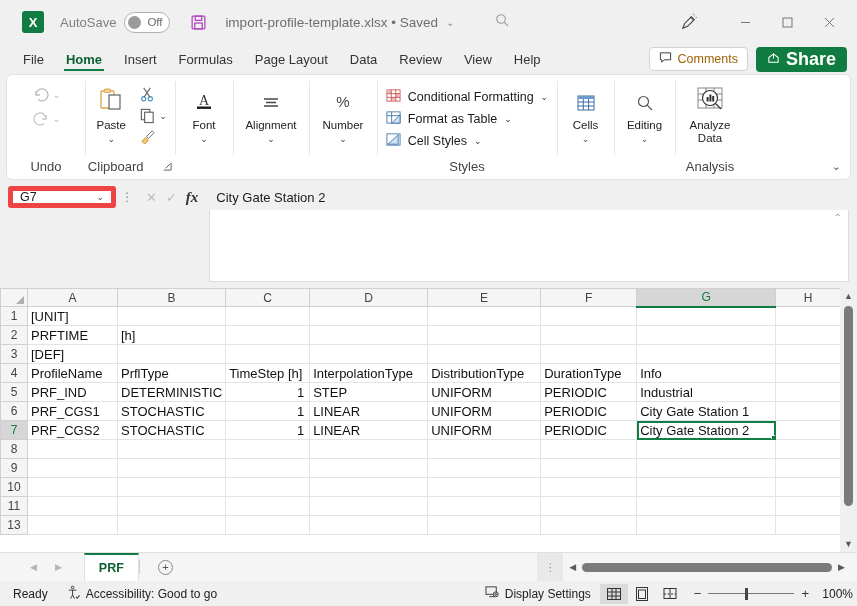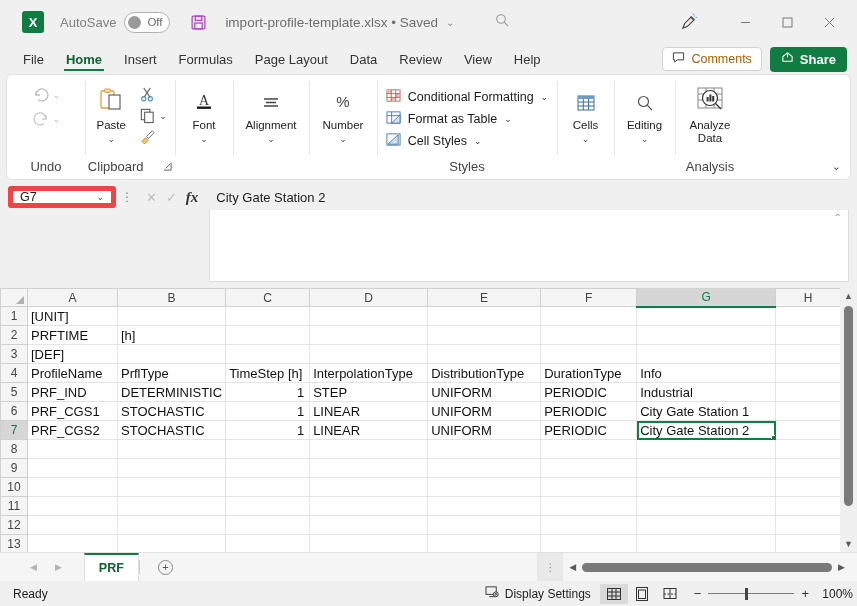--- a/index.html
+++ b/index.html
@@ -49,21 +49,21 @@
   .rtab.active::after {
     content: ""; position: absolute; left: 9px; right: 9px; bottom: 3px; height: 2.5px; background: #107c41;
   }
   .tabs-right { margin-left: auto; display: flex; align-items: center; gap: 8px; padding-right: 10px; }
   .comments-btn {
     border: 1px solid #d2d2d2; border-radius: 4px; background: #fff; height: 24px;
     font-size: 12.5px; color: #a16207; display: flex; align-items: center; gap: 6px; padding: 0 9px;
   }
   .share-btn {
     background: #107c41; color: #fff; border-radius: 4px; height: 25px;
-    font-size: 13px; display: flex; align-items: center; gap: 6px; padding: 0 11px; font-weight: 600;
+    font-size: 18px; display: flex; align-items: center; gap: 6px; padding: 0 11px; font-weight: 600;
   }
 
   
   .ribbon {
     flex: 0 0 106px; margin: 0 6px; background: #fff; border: 1px solid #e2e2e2; border-radius: 6px;
     display: flex; position: relative; overflow: hidden;
   }
   .rgroup { display: flex; flex-direction: column; position: relative; padding-top: 5px; }
   .rgroup + .rgroup::before {
     content: ""; position: absolute; left: 0; top: 6px; bottom: 24px; width: 1px; background: #e6e6e6;
@@ -648,31 +648,20 @@
           <td class="cell"></td>
           <td class="cell"></td>
           <td class="cell"></td>
           <td class="cell"></td>
           <td class="cell"></td>
           <td class="cell"></td>
           <td class="cell"></td>
           <td class="cell"></td>
         </tr>
         <tr>
-          <td class="rowhdr">12</td>
-          <td class="cell"></td>
-          <td class="cell"></td>
-          <td class="cell"></td>
-          <td class="cell"></td>
-          <td class="cell"></td>
-          <td class="cell"></td>
-          <td class="cell"></td>
-          <td class="cell"></td>
-        </tr>
-        <tr>
           <td class="rowhdr">13</td>
           <td class="cell"></td>
           <td class="cell"></td>
           <td class="cell"></td>
           <td class="cell"></td>
           <td class="cell"></td>
           <td class="cell"></td>
           <td class="cell"></td>
           <td class="cell"></td>
         </tr>
@@ -698,20 +687,30 @@
     <div class="hscroll-area">
       <div class="hs-dots">⋮</div>
       <span class="hs-arr">◀</span>
       <div class="hthumb"></div>
       <span class="hs-arr">▶</span>
     </div>
   </div>
 
   <div class="statusbar">
     <span class="sb-item">Ready</span>
+    <span class="sb-item">
+      <span>
+        <svg width="15" height="15" viewBox="0 0 16 16" fill="none" stroke="#333" stroke-width="1">
+          <circle cx="7" cy="2.6" r="1.4"></circle>
+            <path d="M3 5.5h8M7 5.5v5M7 10.5l-2 4M7 10.5l2 4"></path>
+          <path d="M10.5 12.5l1.4 1.6 2.6-3" stroke="#333" stroke-width="1.1"></path>
+        </svg>
+      </span>
+      <span>Accessibility: Good to go</span>
+    </span>
     <div class="sb-right">
       <span class="sb-item">
         <span>
           <svg width="15" height="14" viewBox="0 0 16 15" fill="none" stroke="#333" stroke-width="1">
             <rect x="1" y="2" width="11" height="8"></rect>
               <path d="M4.5 12.5h6"></path>
             <circle cx="11.5" cy="10" r="2.6" fill="#f0f0f0"></circle>
               <circle cx="11.5" cy="10" r="1"></circle>
           </svg>
         </span>

